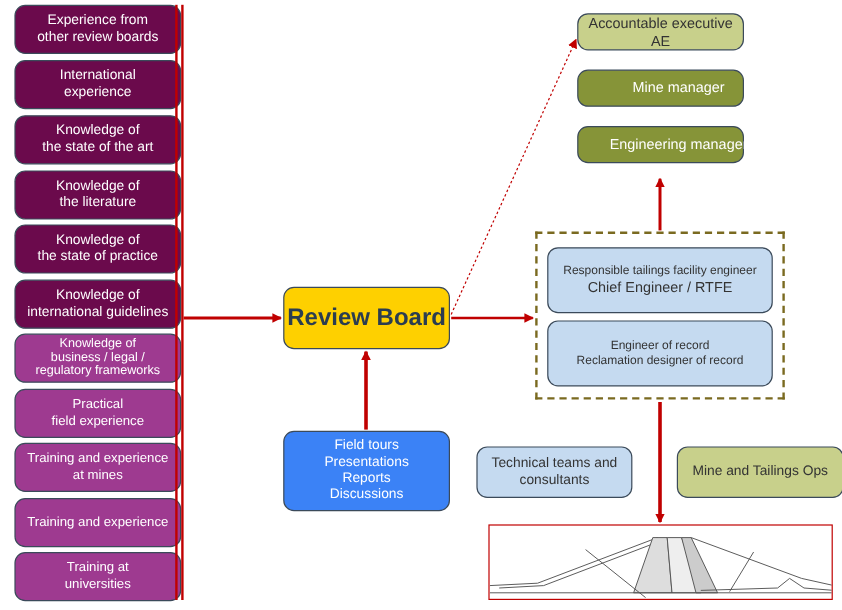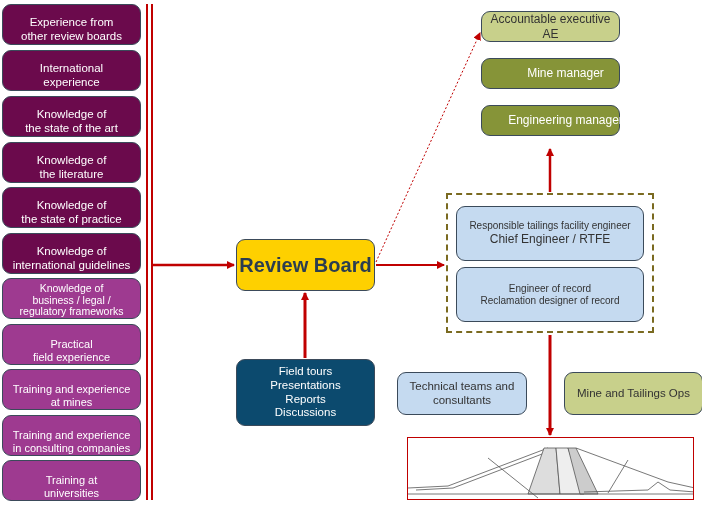--- a/index.html
+++ b/index.html
@@ -1,33 +1,33 @@
 <!DOCTYPE html>
 <html><head>
 <meta charset="utf-8">
 <style>
   html, body { margin:0; padding:0; background:#ffffff; }
   body { width:702px; height:508px; position:relative; overflow:hidden;
          font-family:"Liberation Sans", sans-serif; }
   .box { position:absolute; box-sizing:border-box; border:1.5px solid #3b4a5a;
          border-radius:9px; display:flex; flex-direction:column; align-items:center;
          justify-content:center; text-align:center; line-height:1.2; }
-  .left { left:2px; width:139px; height:41px; color:#ffffff; font-size:11.5px;justify-content:flex-end; }
+  .left { left:12px; width:139px; height:41px; color:#ffffff; font-size:11.5px; }
   .left.dark { background:#6b0a4c; }
   .left.light { background:#9e3a90; font-size:11px; }
   .left.light.small { font-size:10.5px; line-height:1.1; }
   .line { display:block; white-space:nowrap; }
   .vbar { position:absolute; top:4px; height:496px; background:#c00000; width:2px; }
   .right-top { left:481px; width:139px; height:31px; font-size:12px; }
   .ae { background:#c8d08b; color:#333; }
   .olive { background:#869438; color:#fff;padding-left:30px; }
   .blue { background:#c5daf0; color:#333; }
   .review { left:236px; top:239px; width:139px; height:52px; background:#fed000;
             font-size:20px; font-weight:bold; color:#2b3d50; }
-  .inputs { left:236px; top:359px; width:139px; height:67px; background:#0c4a6e;
+  .inputs { left:236px; top:359px; width:139px; height:67px; background:#3b82f6;
             color:#fff; font-size:11.5px; }
   .dashed { position:absolute; left:446px; top:193px; width:208px; height:140px;
             border:2px dashed #7a6a20; box-sizing:border-box; }
   .drawing { position:absolute; left:407px; top:437px; width:287px; height:63px;
              border:1.5px solid #c00000; box-sizing:border-box; background:#fff; overflow:hidden; }
   svg.arrows { position:absolute; left:0; top:0; width:702px; height:508px; pointer-events:none; }
 </style>
 </head>
 <body>
 
@@ -64,21 +64,20 @@
   <div class="box left light" style="top:324px">
     <span class="line">Practical</span>
     <span class="line">field experience</span>
   </div>
   <div class="box left light" style="top:369px">
     <span class="line">Training and experience</span>
     <span class="line">at mines</span>
   </div>
   <div class="box left light" style="top:415px">
     <span class="line">Training and experience</span>
-    <span class="line">in consulting companies</span>
   </div>
   <div class="box left light" style="top:460px">
     <span class="line">Training at</span>
     <span class="line">universities</span>
   </div>
 </div>
 
 <div class="vbar" style="left:146px"></div>
 <div class="vbar" style="left:151px"></div>
 

